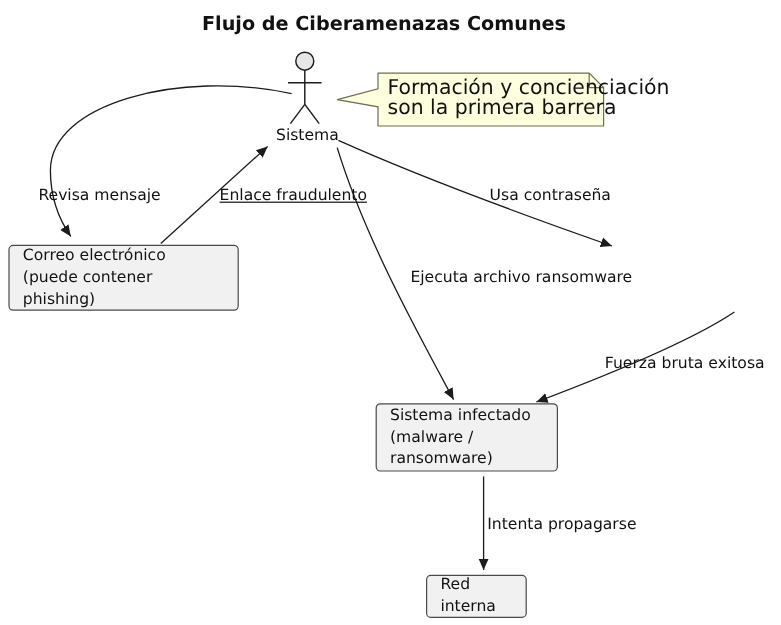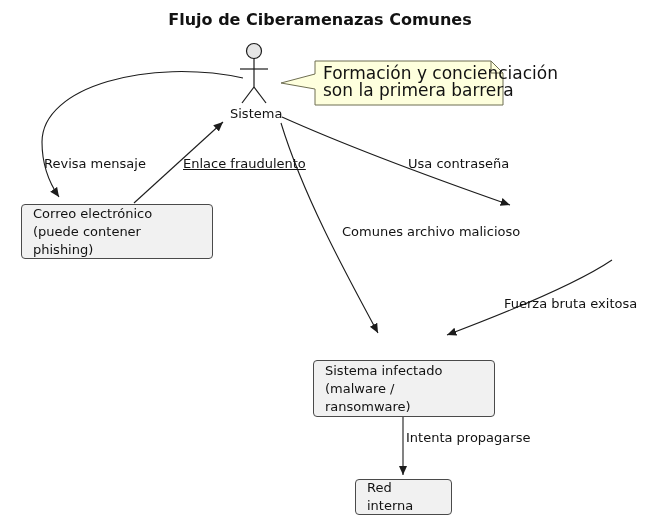--- a/index.html
+++ b/index.html
@@ -60,35 +60,35 @@
 
   <div class="title">Flujo de Ciberamenazas Comunes</div>
 
   <div class="actor-label" style="left:230px;top:106px;">Sistema</div>
 
   <div class="note-text">
     <div>Formación y concienciación</div>
     <div>son la primera barrera</div>
   </div>
 
-  <div class="node" style="left:21px;top:204px;width:192px;height:55px;">
+  <div class="node" style="left:7px;top:204px;width:192px;height:55px;">
     <div>Correo electrónico</div>
     <div>(puede contener phishing)</div>
   </div>
 
 
-  <div class="node" style="left:313px;top:360px;width:182px;height:57px;">
+  <div class="node" style="left:313px;top:336px;width:152px;height:57px;">
     <div>Sistema infectado</div>
     <div>(malware / ransomware)</div>
   </div>
 
-  <div class="node center" style="left:355px;top:479px;width:97px;height:36px;">
+  <div class="node center" style="left:355px;top:479px;width:84px;height:36px;">
     <div>Red interna</div>
   </div>
 
-  <div class="elabel" style="left:44px;top:156px;">Revisa mensaje</div>
+  <div class="elabel" style="left:32px;top:156px;">Revisa mensaje</div>
   <div class="elabel" style="left:183px;top:156px;text-decoration:underline;">Enlace fraudulento</div>
   <div class="elabel" style="left:408px;top:156px;">Usa contraseña</div>
-  <div class="elabel" style="left:342px;top:224px;">Comunes archivo malicioso</div>
+  <div class="elabel" style="left:342px;top:224px;">Ejecuta archivo ransomware</div>
   <div class="elabel" style="left:406px;top:430px;">Intenta propagarse</div>
   <div class="elabel" style="left:504px;top:296px;">Fuerza bruta exitosa</div>
 
 </div>
 
 </body></html>

